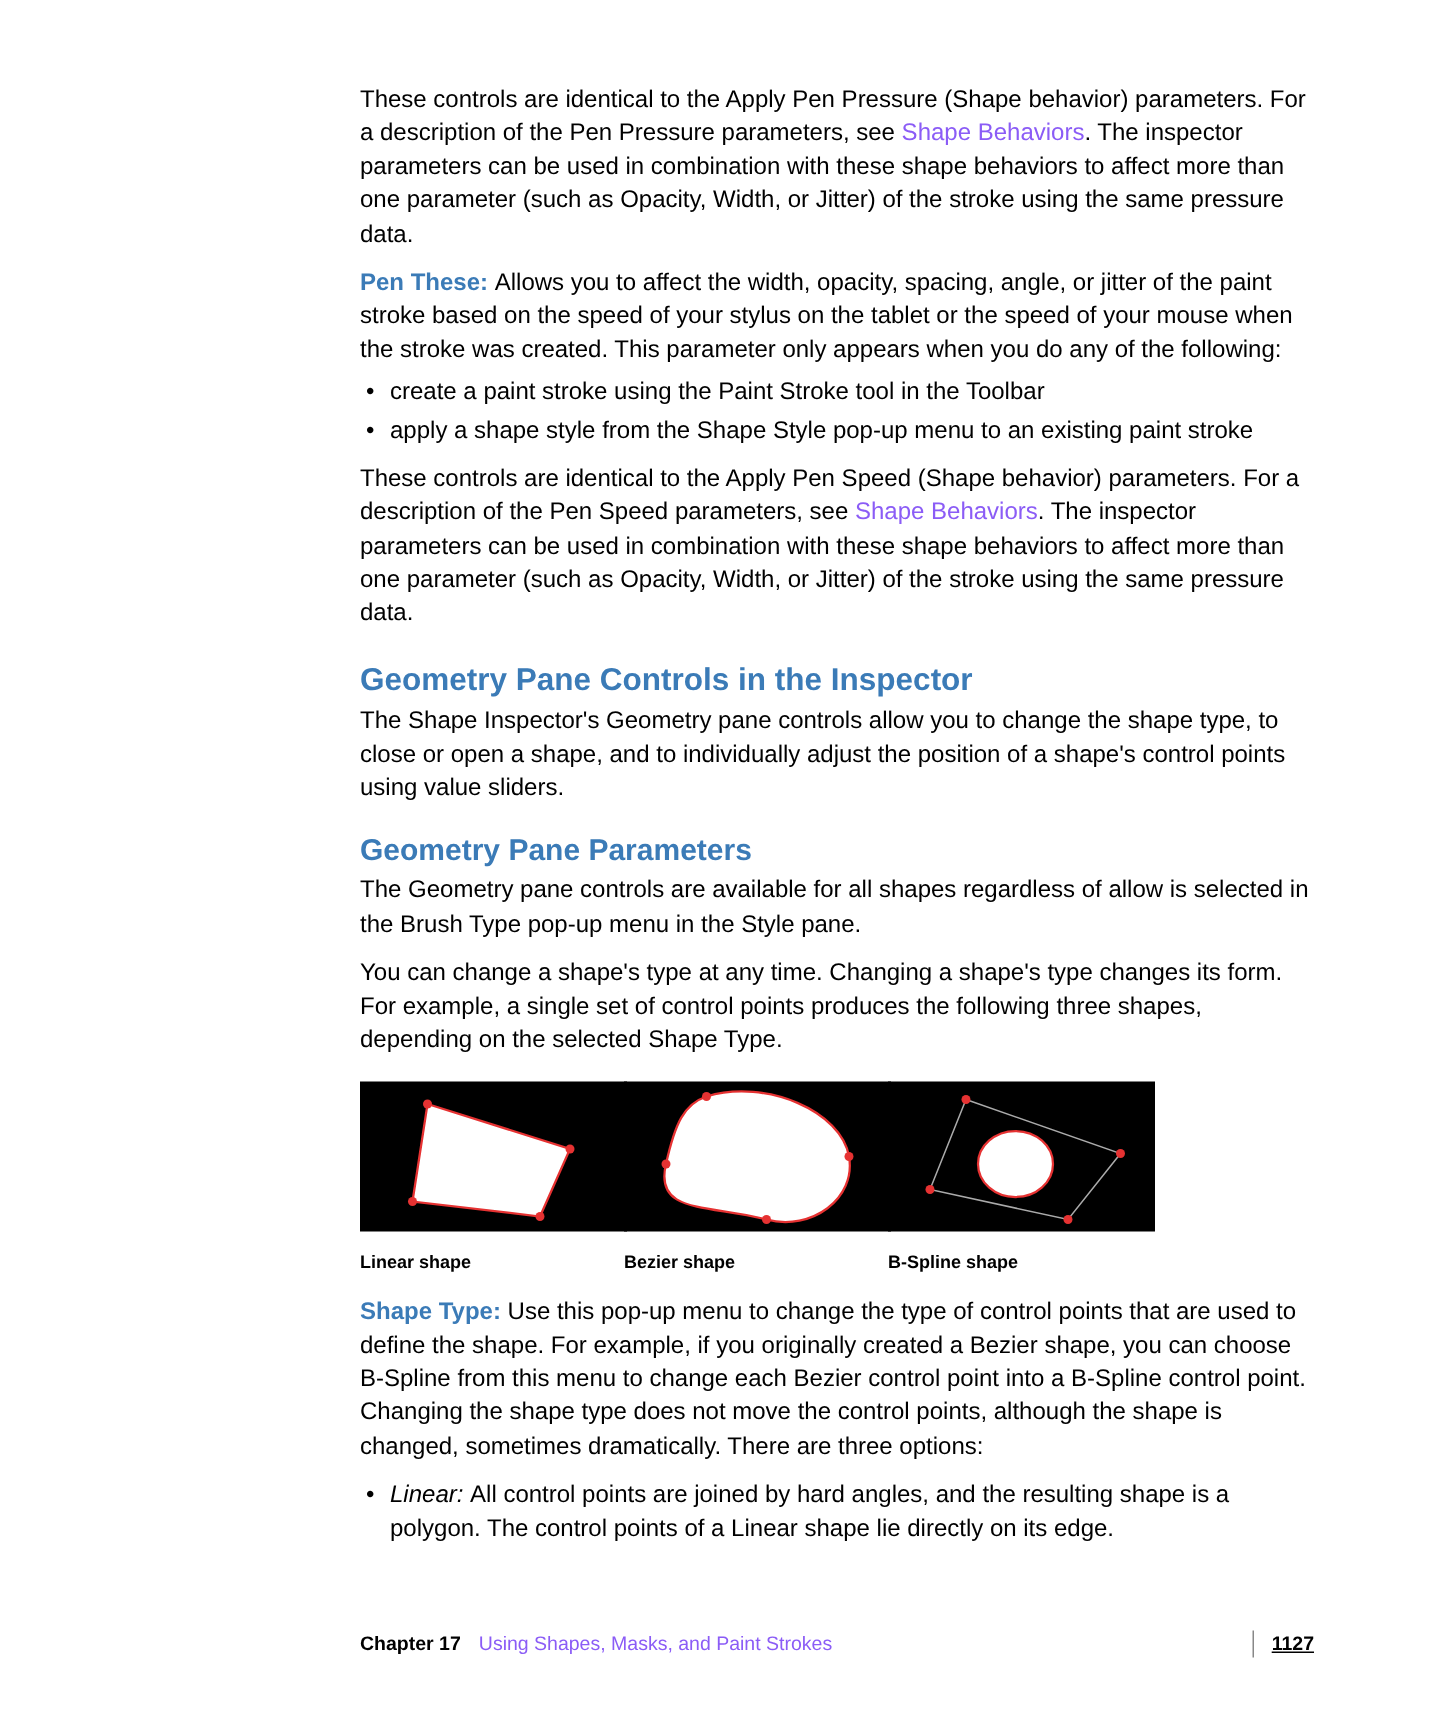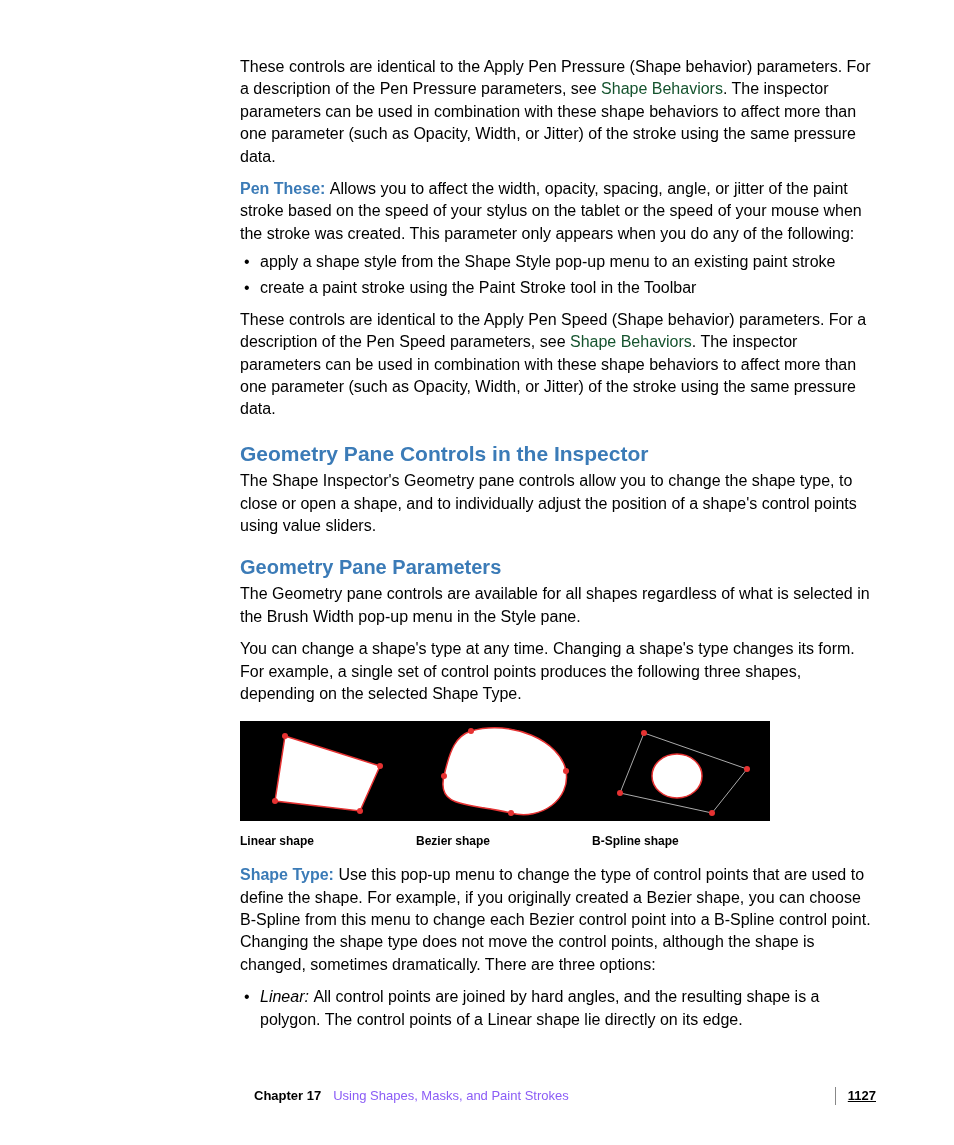--- a/index.html
+++ b/index.html
@@ -11,21 +11,21 @@
       background: #fff;
       width: 954px;
       height: 1145px;
       position: relative;
     }
     .page {
       padding: 56px 78px 0 240px;
     }
     p { margin-bottom: 6px; }
     .para-block { margin-bottom: 10px; }
-    .link { color: #14532d; }
+    .link { color: #8b5cf6; }
     .term { color: #3b7bb7; font-weight: 600; }
     ul { list-style: none; margin: 2px 0 10px 0; }
     ul li { position: relative; padding-left: 20px; margin-bottom: 3px; }
     ul li::before { content: "•"; position: absolute; left: 4px; top: 0; }
     .italic { font-style: italic; }
     h2.section {
       color: #3b7bb7;
       font-size: 21px;
       font-weight: 600;
       margin-top: 18px;
@@ -59,21 +59,21 @@
       margin-top: 12px;
     }
     svg.shape {
       width: 100%;
       height: 100%;
       display: block;
     }
     .footer {
       position: absolute;
       bottom: 40px;
-      left: 254px;
+      left: 240px;
       right: 78px;
       display: flex;
       justify-content: space-between;
       align-items: center;
       font-size: 13px;
     }
     .footer-left { display: flex; gap: 12px; }
     .chapter-num { font-weight: 700; }
     .chapter-title { color: #8b5cf6; }
     .footer-right {
@@ -90,33 +90,33 @@
 
   <p class="para-block">
     <span>These controls are identical to the Apply Pen Pressure (Shape behavior) parameters. For a description of the Pen Pressure parameters, see </span><span class="link">Shape Behaviors</span><span>. The inspector parameters can be used in combination with these shape behaviors to affect more than one parameter (such as Opacity, Width, or Jitter) of the stroke using the same pressure data.</span>
   </p>
 
   <p>
     <span class="term">Pen These:  </span><span>Allows you to affect the width, opacity, spacing, angle, or jitter of the paint stroke based on the speed of your stylus on the tablet or the speed of your mouse when the stroke was created. This parameter only appears when you do any of the following:</span>
   </p>
 
   <ul>
+    <li>create a paint stroke using the Paint Stroke tool in the Toolbar</li>
     <li>apply a shape style from the Shape Style pop-up menu to an existing paint stroke</li>
-    <li>create a paint stroke using the Paint Stroke tool in the Toolbar</li>
   </ul>
 
   <p class="para-block">
     <span>These controls are identical to the Apply Pen Speed (Shape behavior) parameters. For a description of the Pen Speed parameters, see </span><span class="link">Shape Behaviors</span><span>. The inspector parameters can be used in combination with these shape behaviors to affect more than one parameter (such as Opacity, Width, or Jitter) of the stroke using the same pressure data.</span>
   </p>
 
   <h2 class="section">Geometry Pane Controls in the Inspector</h2>
   <p class="para-block">The Shape Inspector's Geometry pane controls allow you to change the shape type, to close or open a shape, and to individually adjust the position of a shape's control points using value sliders.</p>
 
   <h3 class="subsection">Geometry Pane Parameters</h3>
-  <p class="para-block">The Geometry pane controls are available for all shapes regardless of what is selected in the Brush Width pop-up menu in the Style pane.</p>
+  <p class="para-block">The Geometry pane controls are available for all shapes regardless of allow is selected in the Brush Type pop-up menu in the Style pane.</p>
   <p class="para-block">You can change a shape's type at any time. Changing a shape's type changes its form. For example, a single set of control points produces the following three shapes, depending on the selected Shape Type.</p>
 
   <div class="figure-row">
     <div class="figure">
       <div class="thumb">
         <svg class="shape" viewBox="0 0 178 100">
           <polygon points="45,15 140,45 120,90 35,80" fill="#fff" stroke="#e63232" stroke-width="1.5"></polygon>
           <circle cx="45" cy="15" r="3" fill="#e63232"></circle>
           <circle cx="140" cy="45" r="3" fill="#e63232"></circle>
           <circle cx="120" cy="90" r="3" fill="#e63232"></circle>

